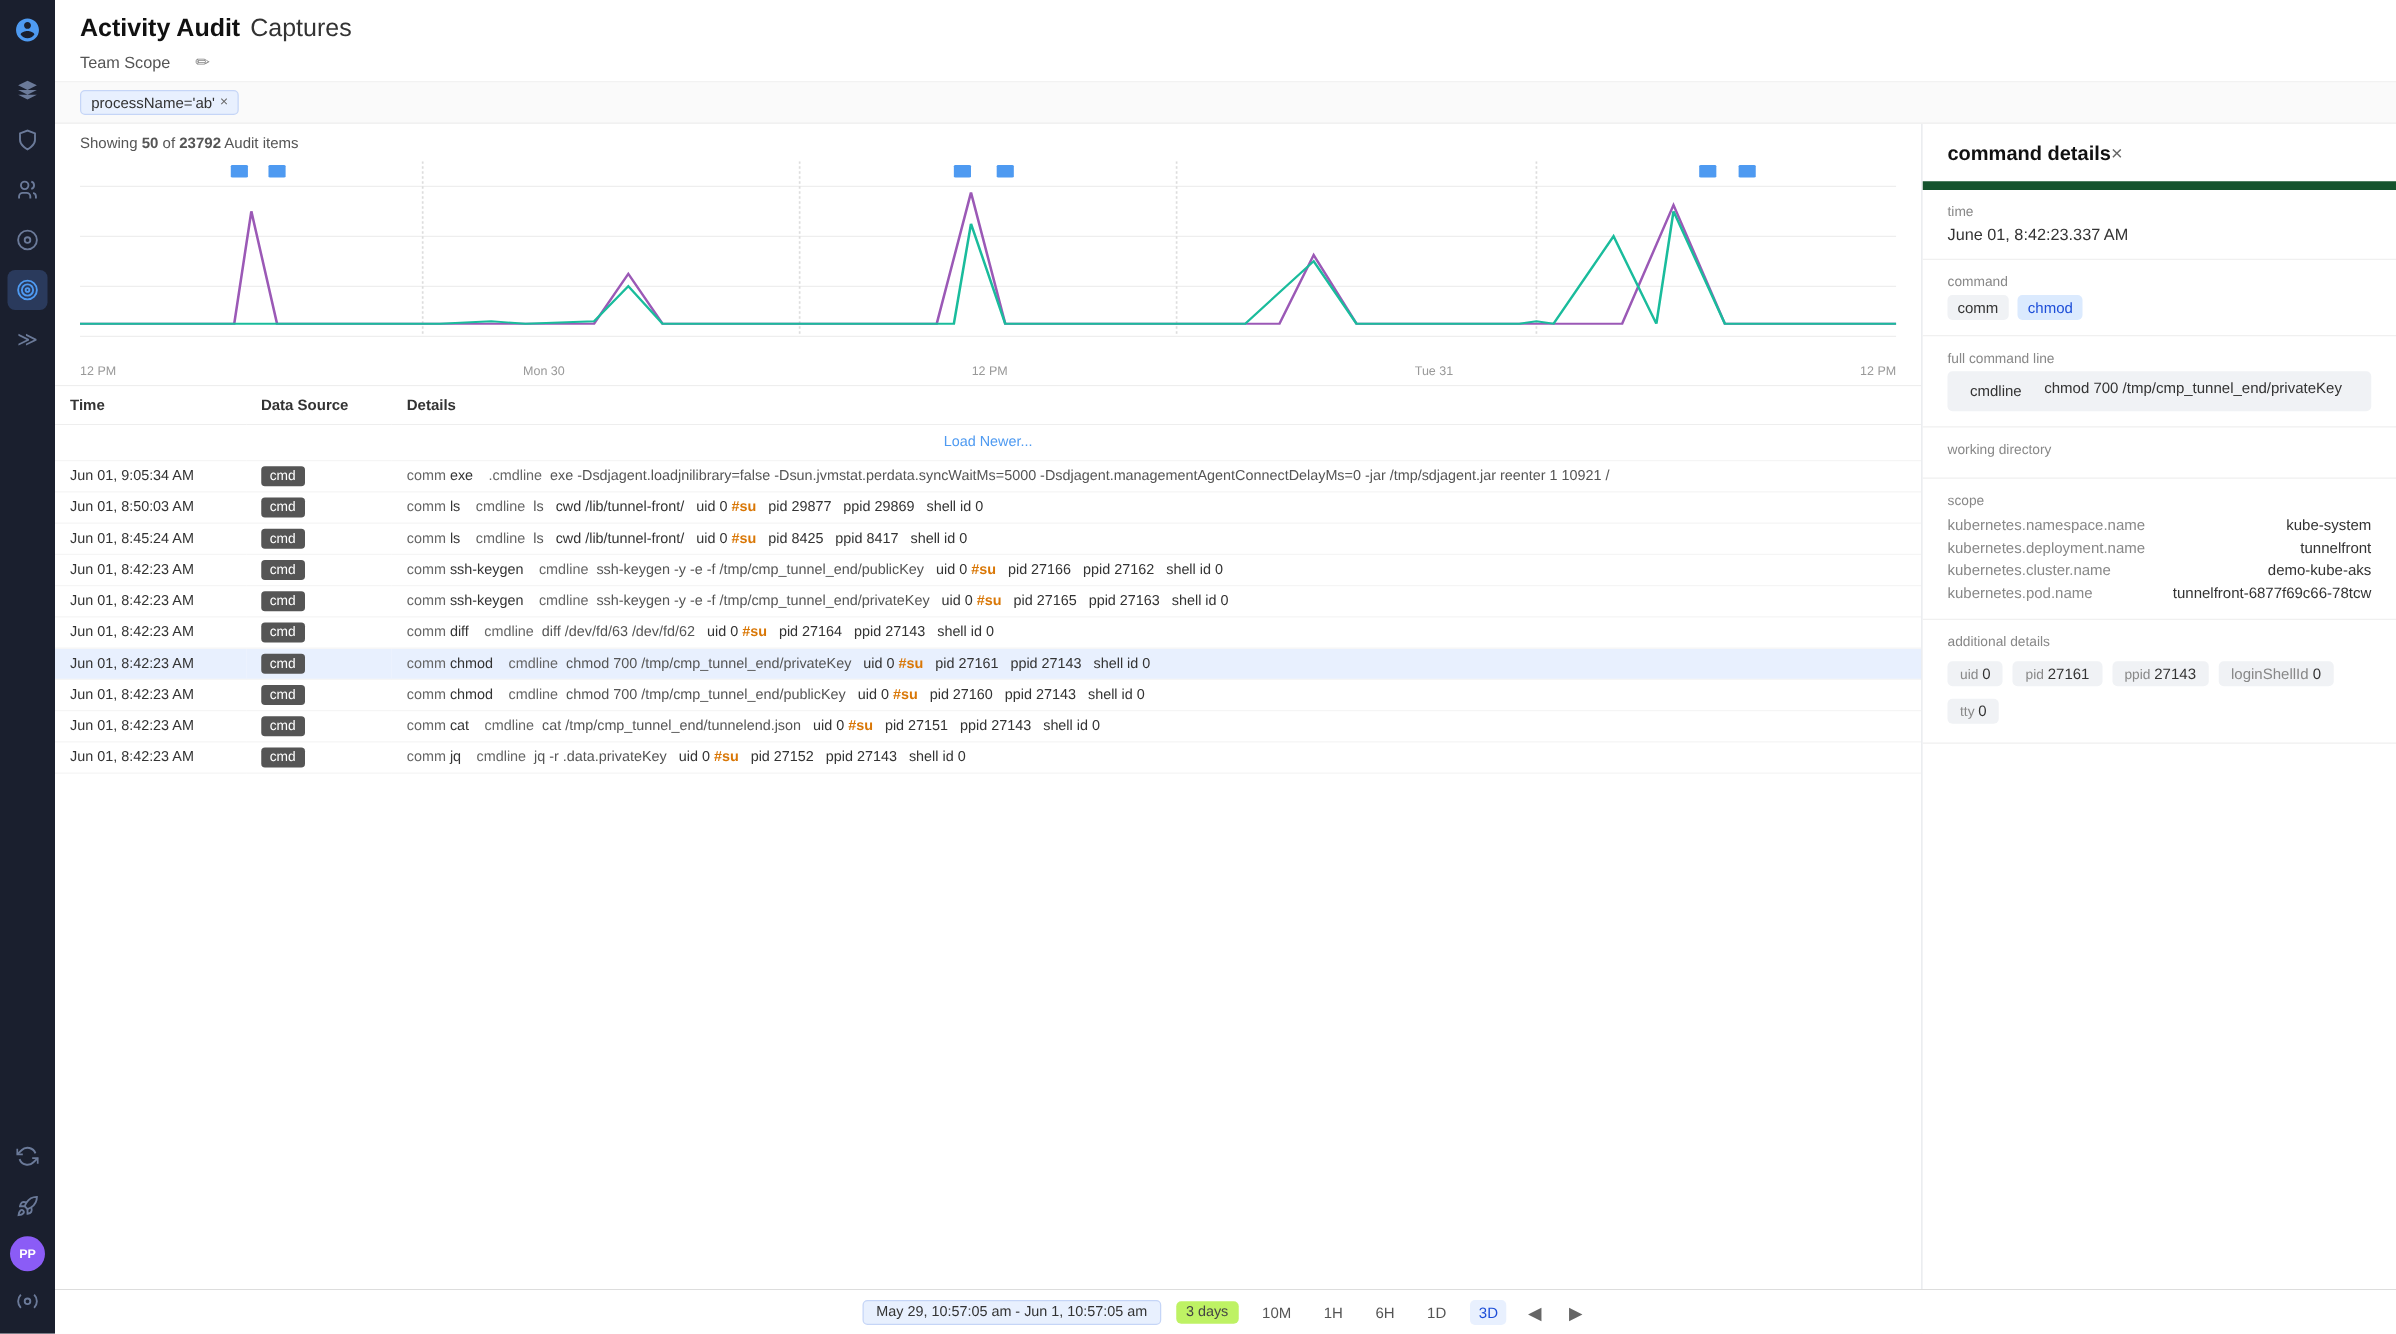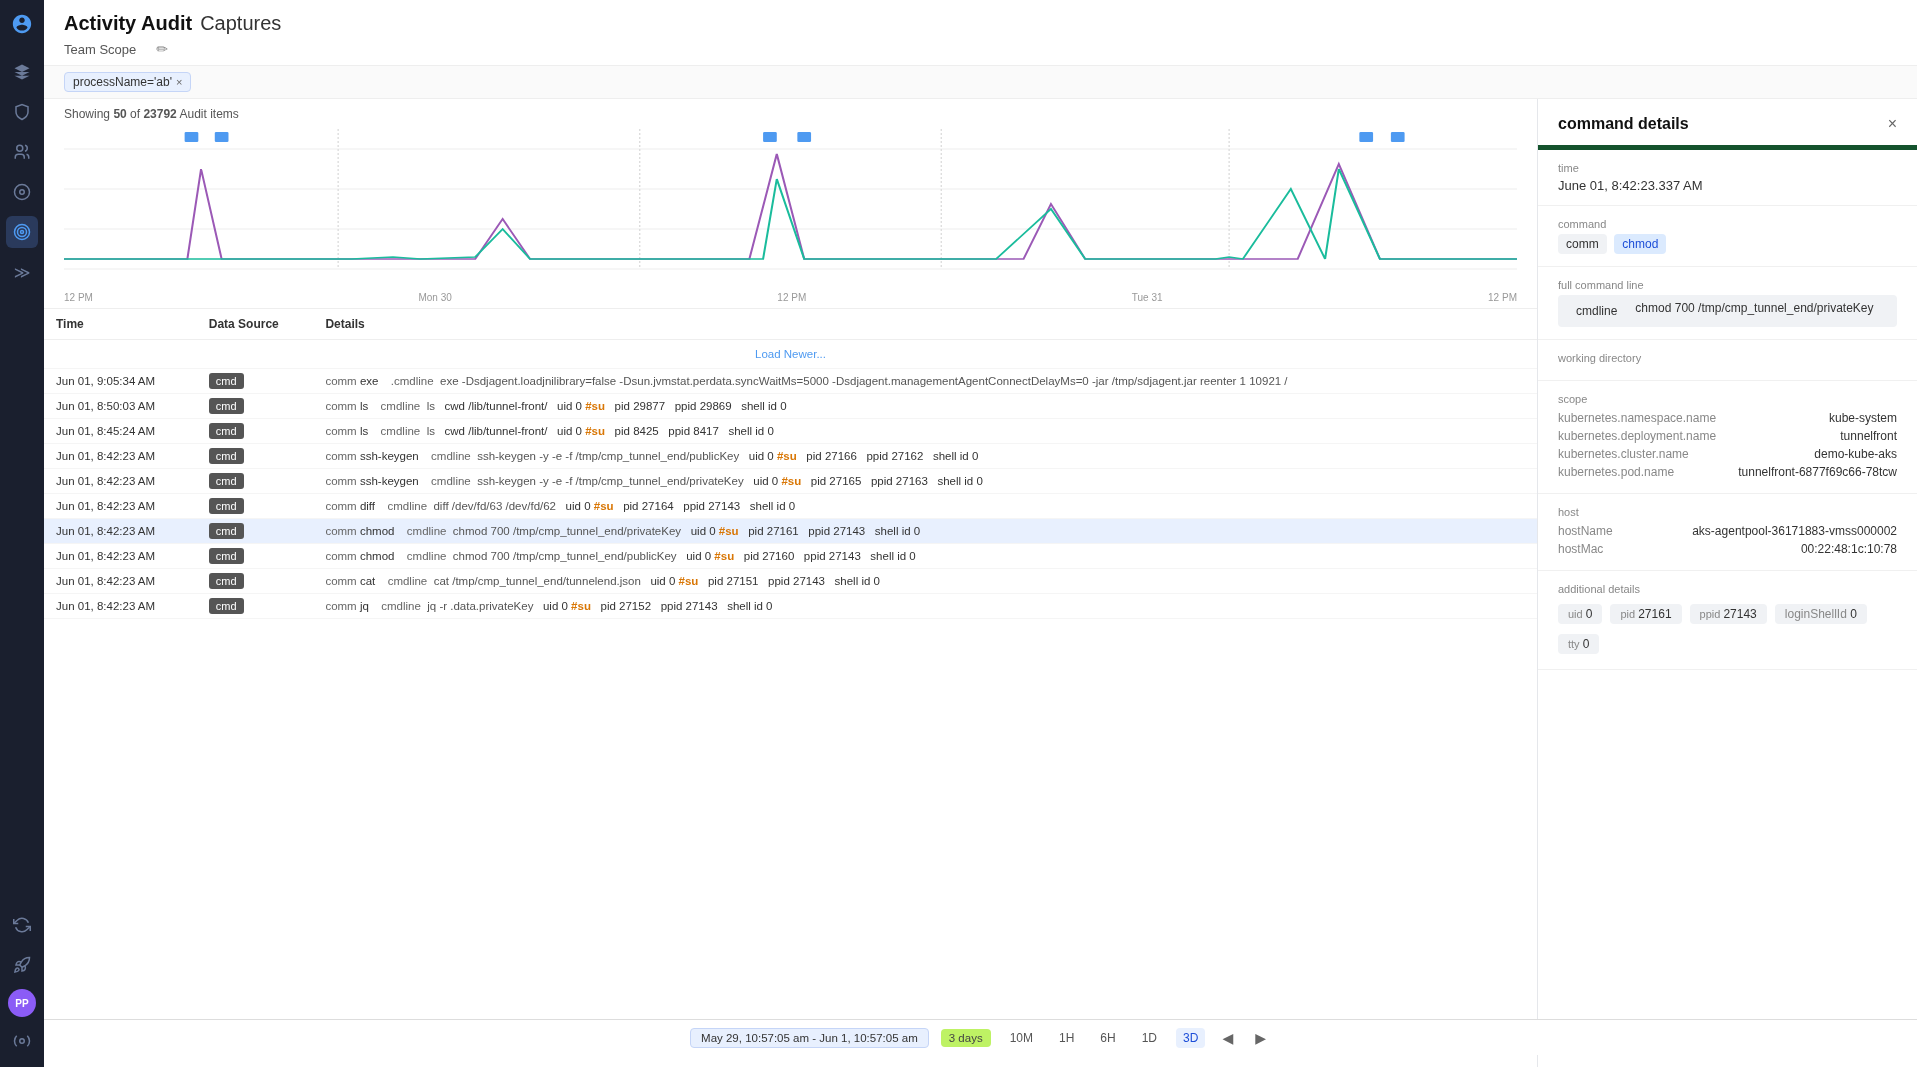--- a/index.html
+++ b/index.html
@@ -162,23 +162,23 @@
 
     
     .right-panel {
       width: 380px;
       border-left: 1px solid #e5e7eb;
       background: #fff;
       overflow-y: auto;
       flex-shrink: 0;
     }
     .details-header {
-      display: flex; justify-content: space-between; align-items: center;
+      display: flex; justify-content: flex-start; align-items: center;
       padding: 16px 20px 12px;
-      border-bottom: 5px solid #14532d;
+      border-bottom: 7px solid #14532d;
     }
     .details-header h2 { font-size: 16px; font-weight: 600; color: #111; }
     .close-btn { cursor: pointer; color: #666; font-size: 16px; border: none; background: none; }
     .detail-section { padding: 12px 20px; border-bottom: 1px solid #f0f0f0; }
     .detail-label { font-size: 11px; color: #888; margin-bottom: 4px; font-weight: 500; text-transform: lowercase; }
     .detail-value { font-size: 13px; color: #333; }
     .detail-badge {
       display: inline-block;
       background: #f0f2f5;
       border-radius: 4px;
@@ -206,21 +206,21 @@
       border-radius: 4px;
       padding: 3px 10px;
       font-size: 12px;
       color: #333;
       margin: 3px 4px 3px 0;
     }
 
     
     .timeline-footer {
       position: fixed;
-      bottom: 12px;
+      bottom: 0;
       left: 44px;
       right: 0;
       height: 36px;
       background: rgba(255,255,255,0.97);
       border-top: 1px solid #ddd;
       display: flex;
       align-items: center;
       justify-content: center;
       gap: 12px;
       font-size: 12px;
@@ -498,31 +498,20 @@
         <div class="scope-row-detail">
           <span class="scope-key">kubernetes.cluster.name</span>
           <span class="scope-val">demo-kube-aks</span>
         </div>
         <div class="scope-row-detail">
           <span class="scope-key">kubernetes.pod.name</span>
           <span class="scope-val">tunnelfront-6877f69c66-78tcw</span>
         </div>
       </div>
 
-      <div class="detail-section">
-        <div class="detail-label">host</div>
-        <div class="scope-row-detail">
-          <span class="scope-key">hostName</span>
-          <span class="scope-val">aks-agentpool-36171883-vmss000002</span>
-        </div>
-        <div class="scope-row-detail">
-          <span class="scope-key">hostMac</span>
-          <span class="scope-val">00:22:48:1c:10:78</span>
-        </div>
-      </div>
 
       <div class="detail-section">
         <div class="detail-label">additional details</div>
         <div style="display:flex; flex-wrap:wrap; gap:4px; margin-top:6px;">
           <div class="num-badge">
             <span style="color:#888; font-size:11px;">uid </span><span>0</span>
           </div>
           <div class="num-badge">
             <span style="color:#888; font-size:11px;">pid </span><span>27161</span>
           </div>

